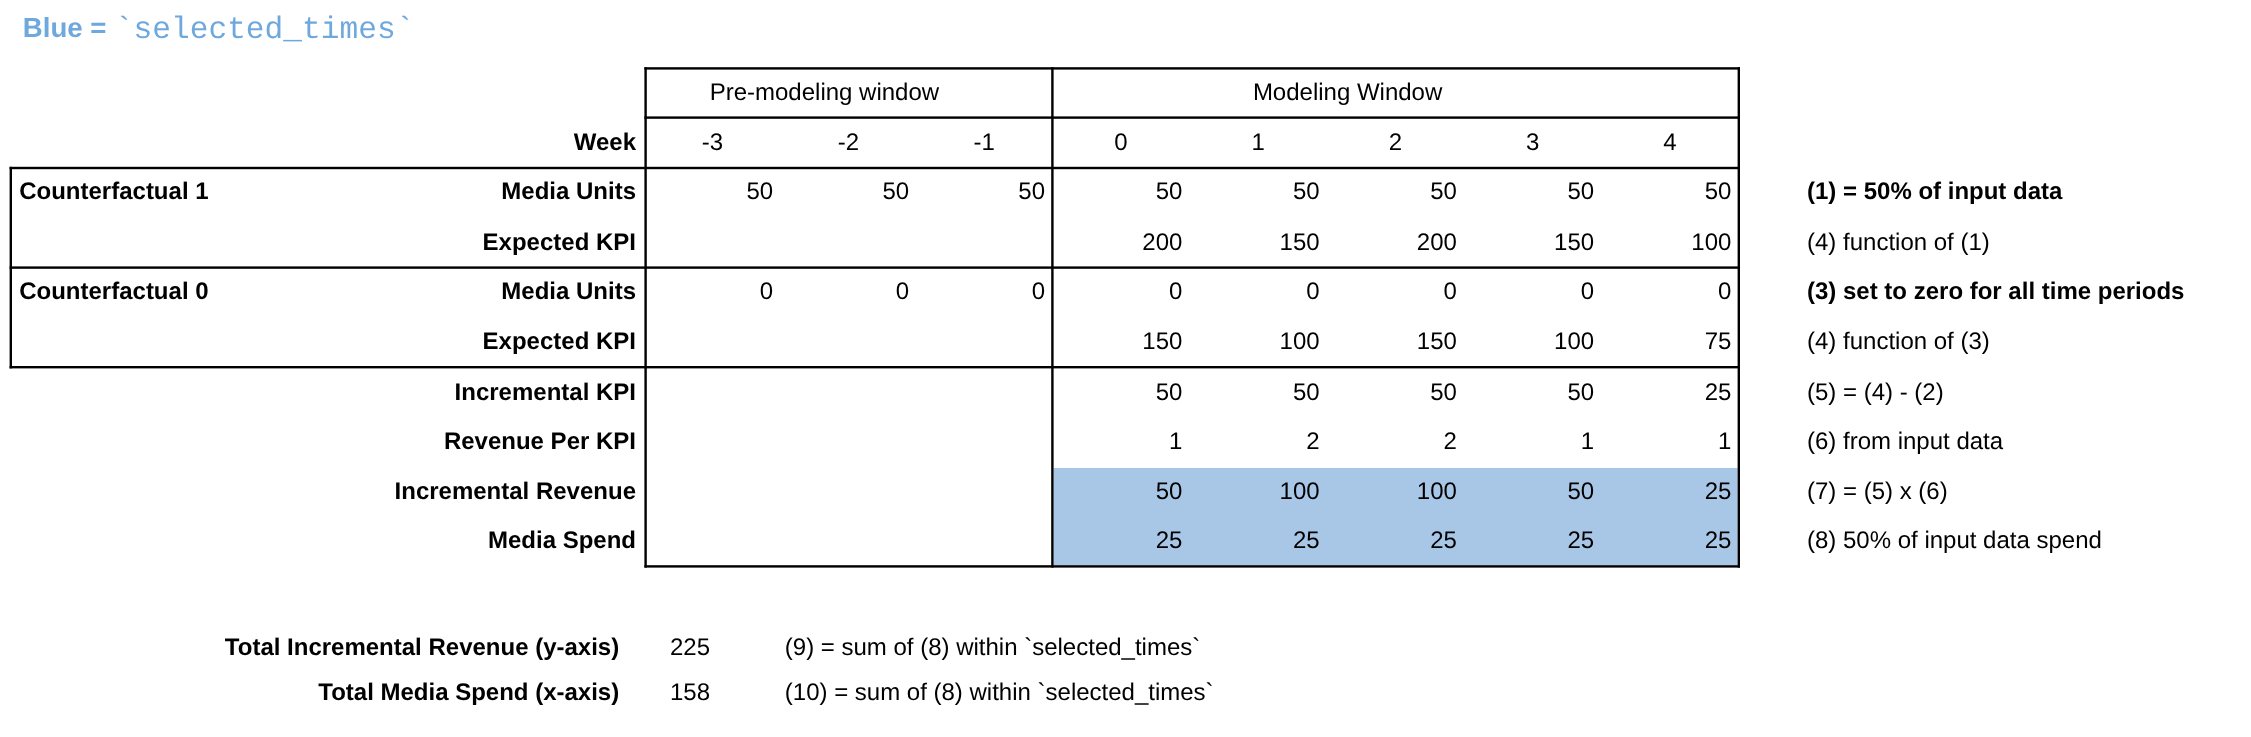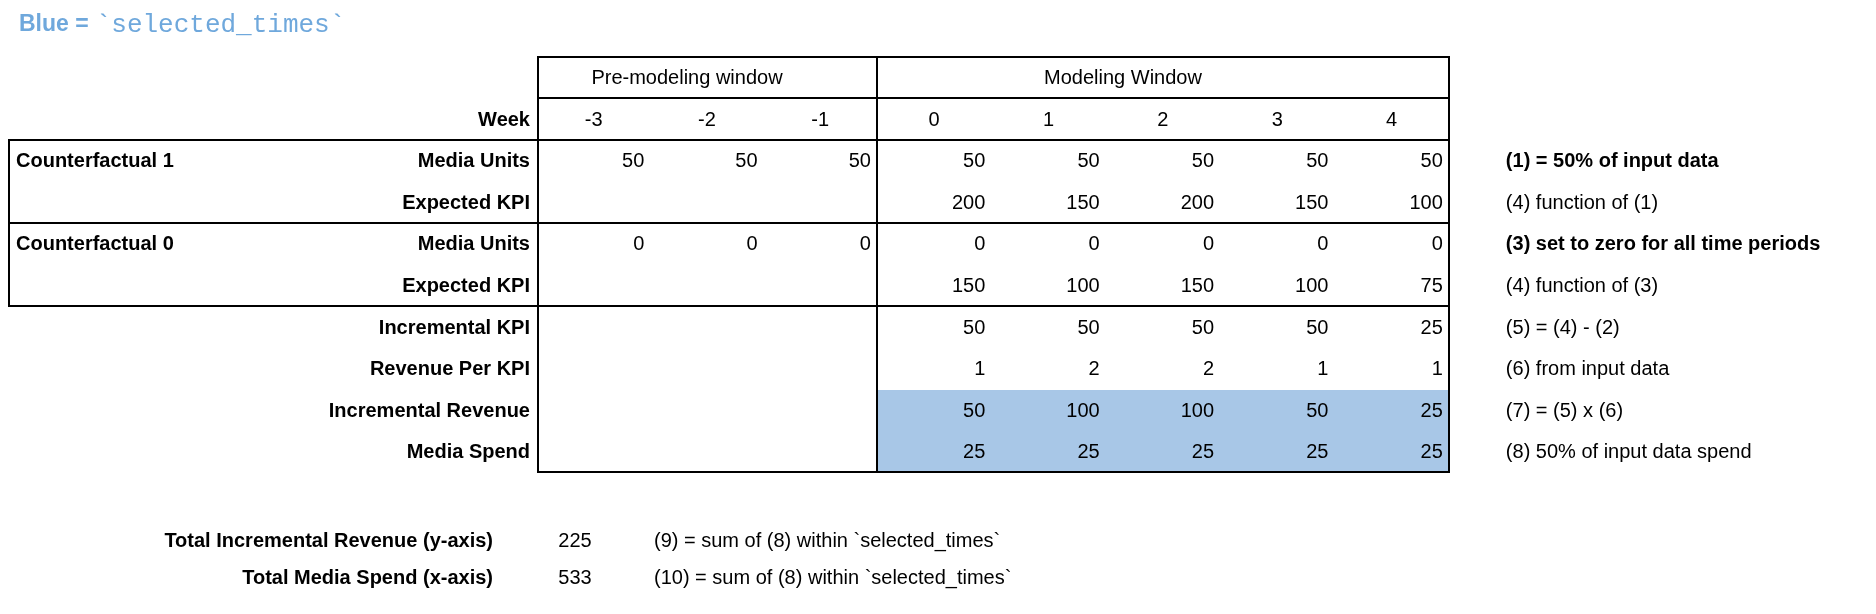--- a/index.html
+++ b/index.html
@@ -51,21 +51,21 @@
   .bd-v-outer  {left:8px;top:139px;width:2px;height:168px;}
 
   
   .hl{position:absolute;left:878px;top:390px;width:570px;height:81px;background:var(--highlight);z-index:0;}
   .tbl{z-index:1;}
 
   
   .total-row{position:absolute;height:26px;line-height:26px;font-size:20px;white-space:nowrap;}
   .tr-1{top:527px;}
   .tr-2{top:564px;}
-  .t-label{position:absolute;left:1px;width:492px;text-align:right;font-weight:700;}
+  .t-label{position:absolute;left:24px;width:492px;text-align:right;font-weight:700;}
   .t-value{position:absolute;left:530px;width:90px;text-align:center;}
   .t-ann{position:absolute;left:654px;text-align:left;}
   .total-row > div{height:26px;line-height:26px;}
 </style>
 </head>
 <body>
 
 <div class="page">
 
   <div class="legend">
@@ -222,17 +222,17 @@
   </div>
   </div>
 
   <div class="total-row tr-1">
     <div class="t-label">Total Incremental Revenue (y-axis)</div>
     <div class="t-value">225</div>
     <div class="t-ann">(9) = sum of (8) within `selected_times`</div>
   </div>
   <div class="total-row tr-2">
     <div class="t-label">Total Media Spend (x-axis)</div>
-    <div class="t-value">533</div>
+    <div class="t-value">158</div>
     <div class="t-ann">(10) = sum of (8) within `selected_times`</div>
   </div>
 
 </div>
 
 </body></html>

